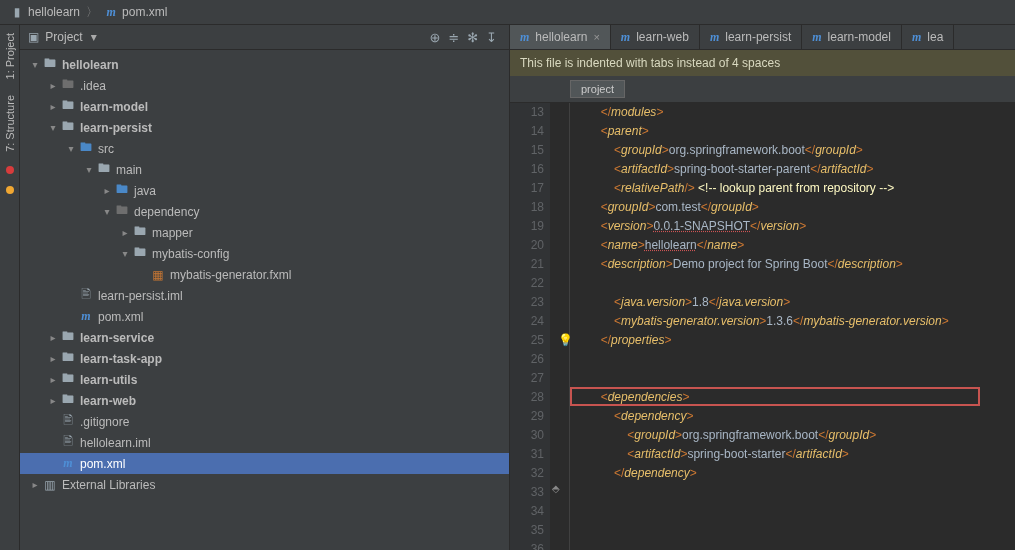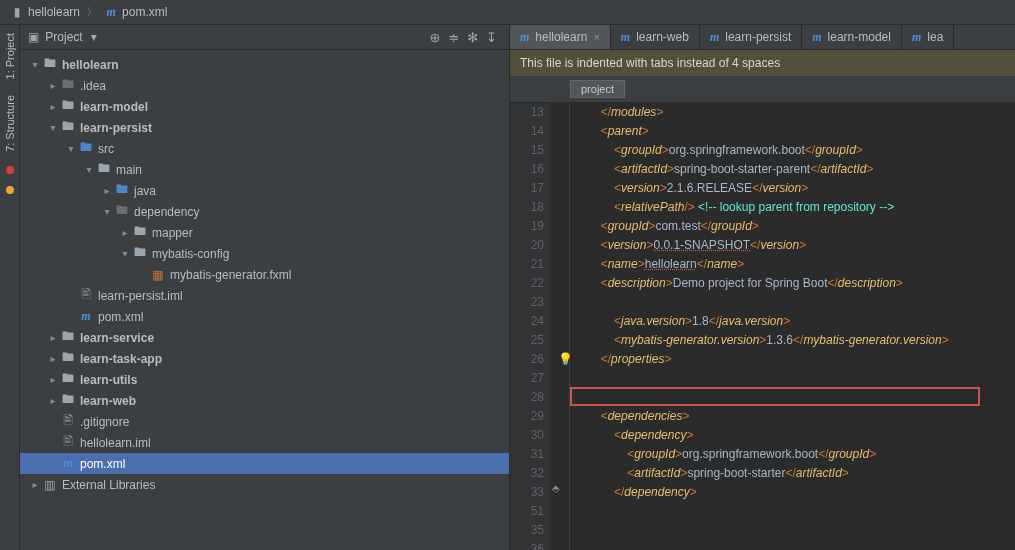--- a/index.html
+++ b/index.html
@@ -49,21 +49,21 @@
 .code-area { flex:1; display:flex; overflow:hidden; font-family:Consolas,monospace; font-size:12px; }
 .gutter { width:40px; background:#313335; color:#606366; text-align:right; padding:0 6px 0 0; }
 .gutter .ln { height:19px; line-height:19px; }
 .fold-col { width:20px; background:#2b2b2b; border-right:1px solid #404040; position:relative; }
 .fold-col .mark { position:absolute; left:2px; font-size:10px; color:#888; }
 .code { flex:1; background:#2b2b2b; position:relative; padding-left:4px; }
 .code .cl { height:19px; line-height:19px; white-space:pre; }
 .t-br { color:#cc7832; } 
 .t-tag { color:#e8bf6a;font-style:italic; }
 .t-txt { color:#a9b7c6; }
-.t-cmt { color:#5eead4; }
+.t-cmt { color:#fef9c3; }
 .t-underline { text-decoration:underline dotted #cc5555; }
 .hl-box { position:absolute; border:2px solid #c75450; pointer-events:none; }
 .bulb { position:absolute; left:-16px; color:#f0a732; font-size:12px; }
 </style>
 </head>
 <body>
 
 <div class="breadcrumb row">
   <div class="crumb">
     <span class="ico folder-ico">▮</span>
@@ -291,33 +291,32 @@
           <div class="ln">24</div>
           <div class="ln">25</div>
           <div class="ln">26</div>
           <div class="ln">27</div>
           <div class="ln">28</div>
           <div class="ln">29</div>
           <div class="ln">30</div>
           <div class="ln">31</div>
           <div class="ln">32</div>
           <div class="ln">33</div>
-          <div class="ln">51</div>
+          <div class="ln">34</div>
           <div class="ln">35</div>
           <div class="ln">36</div>
         </div>
       <div class="fold-col" id="fold">
           <div class="mark" style="top: 380px;">⬘</div>
         </div>
       <div class="code" id="code">
           <div class="cl">        <span class="t-br">&lt;/</span><span class="t-tag">modules</span><span class="t-br">&gt;</span></div>
           <div class="cl">        <span class="t-br">&lt;</span><span class="t-tag">parent</span><span class="t-br">&gt;</span></div>
           <div class="cl">            <span class="t-br">&lt;</span><span class="t-tag">groupId</span><span class="t-br">&gt;</span><span class="t-txt">org.springframework.boot</span><span class="t-br">&lt;/</span><span class="t-tag">groupId</span><span class="t-br">&gt;</span></div>
           <div class="cl">            <span class="t-br">&lt;</span><span class="t-tag">artifactId</span><span class="t-br">&gt;</span><span class="t-txt">spring-boot-starter-parent</span><span class="t-br">&lt;/</span><span class="t-tag">artifactId</span><span class="t-br">&gt;</span></div>
-          <div class="cl">            <span class="t-br">&lt;</span><span class="t-tag">version</span><span class="t-br">&gt;</span><span class="t-txt">2.1.6.RELEASE</span><span class="t-br">&lt;/</span><span class="t-tag">version</span><span class="t-br">&gt;</span></div>
           <div class="cl">            <span class="t-br">&lt;</span><span class="t-tag">relativePath</span><span class="t-br">/&gt; </span><span class="t-cmt">&lt;!-- lookup parent from repository --&gt;</span></div>
           <div class="cl">        <span class="t-br">&lt;</span><span class="t-tag">groupId</span><span class="t-br">&gt;</span><span class="t-txt">com.test</span><span class="t-br">&lt;/</span><span class="t-tag">groupId</span><span class="t-br">&gt;</span></div>
           <div class="cl">        <span class="t-br">&lt;</span><span class="t-tag">version</span><span class="t-br">&gt;</span><span class="t-txt t-underline">0.0.1-SNAPSHOT</span><span class="t-br">&lt;/</span><span class="t-tag">version</span><span class="t-br">&gt;</span></div>
           <div class="cl">        <span class="t-br">&lt;</span><span class="t-tag">name</span><span class="t-br">&gt;</span><span class="t-txt t-underline">hellolearn</span><span class="t-br">&lt;/</span><span class="t-tag">name</span><span class="t-br">&gt;</span></div>
           <div class="cl">        <span class="t-br">&lt;</span><span class="t-tag">description</span><span class="t-br">&gt;</span><span class="t-txt">Demo project for Spring Boot</span><span class="t-br">&lt;/</span><span class="t-tag">description</span><span class="t-br">&gt;</span></div>
           <div class="cl"></div>
           <div class="cl">            <span class="t-br">&lt;</span><span class="t-tag">java.version</span><span class="t-br">&gt;</span><span class="t-txt">1.8</span><span class="t-br">&lt;/</span><span class="t-tag">java.version</span><span class="t-br">&gt;</span></div>
           <div class="cl">            <span class="t-br">&lt;</span><span class="t-tag">mybatis-generator.version</span><span class="t-br">&gt;</span><span class="t-txt">1.3.6</span><span class="t-br">&lt;/</span><span class="t-tag">mybatis-generator.version</span><span class="t-br">&gt;</span></div>
           <div class="cl" style="position: relative;">        <span class="t-br">&lt;/</span><span class="t-tag">properties</span><span class="t-br">&gt;</span><span class="bulb">💡</span></div>
           <div class="cl"></div>

